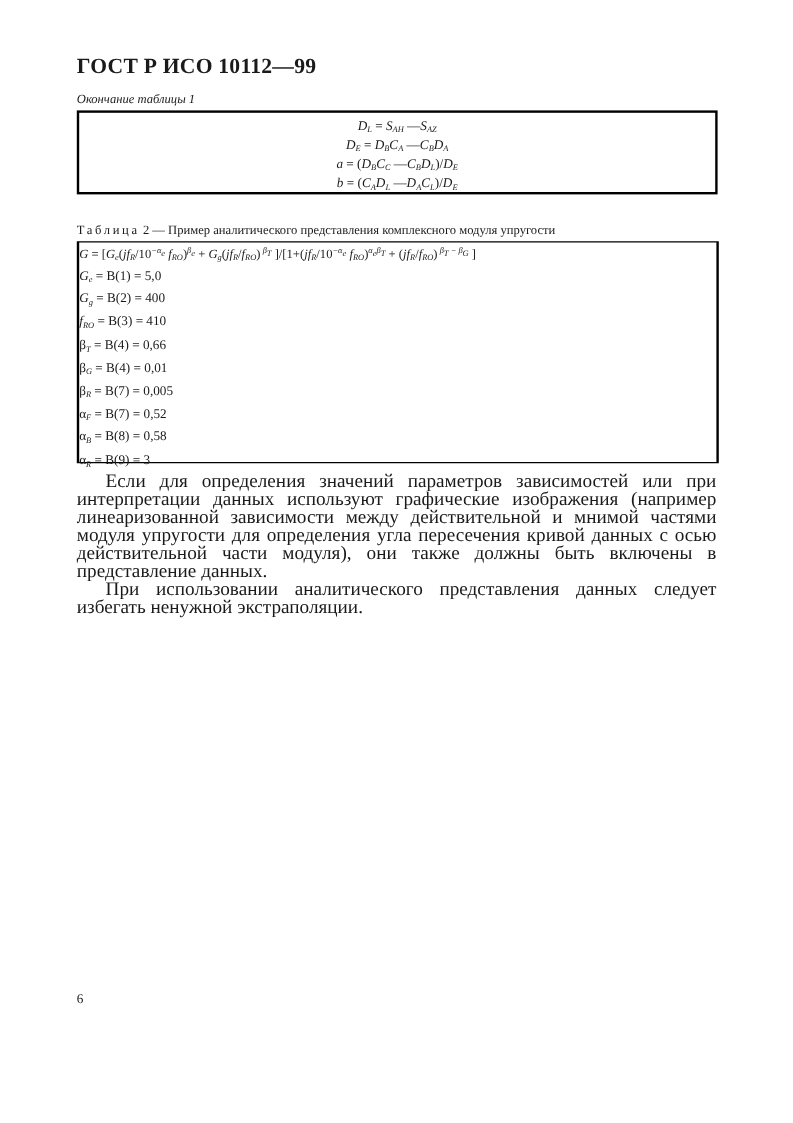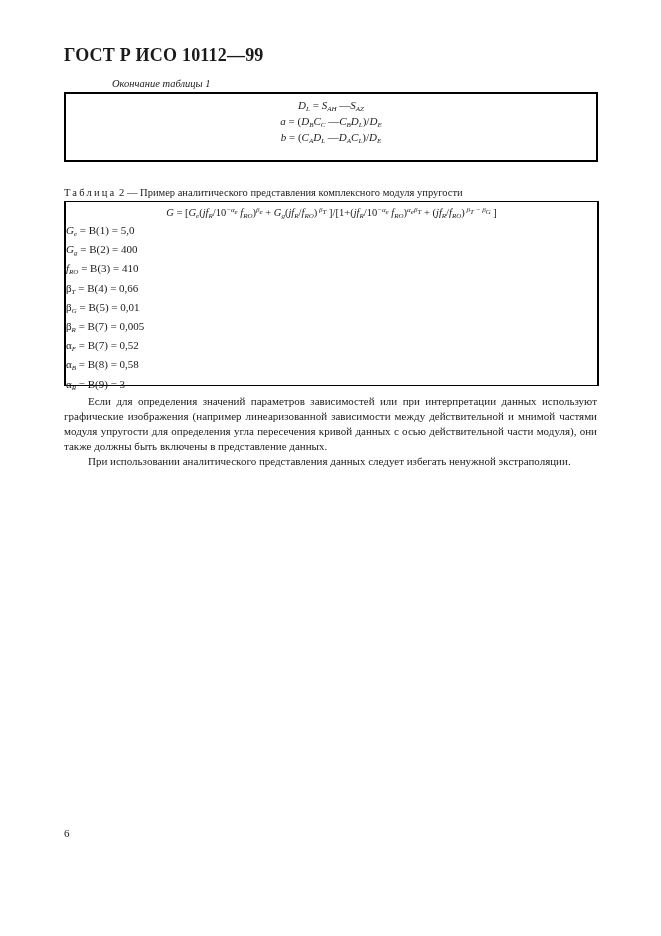--- a/index.html
+++ b/index.html
@@ -7,21 +7,21 @@
       width: 661px; height: 936px; position: relative; overflow: hidden;
       font-family: "Liberation Serif", "DejaVu Serif", serif;
       color: #1a1a1a;
     }
     .header-title {
       position: absolute; left: 64px; top: 45px;
       font-size: 18px; font-weight: bold; letter-spacing: 0.2px;
     }
     .caption-italic {
       position: absolute; left: 64px; top: 78px;
-      font-size: 10.5px; font-style: italic; margin-left: 48px;
+      font-size: 10.5px; font-style: italic;
     }
     .table1 {
       position: absolute; left: 64px; top: 92px; width: 530px; height: 66px;
       border: 2px solid #000; box-sizing: content-box;
     }
     .table1 .rows { padding-top: 3px; }
     .formula {
       text-align: center; font-size: 11px; line-height: 16px; font-style: italic;
       white-space: nowrap;
     }
@@ -32,65 +32,66 @@
       position: absolute; left: 64px; top: 187px;
       font-size: 10.5px; white-space: nowrap;
     }
     .table2-caption .spaced { letter-spacing: 2.2px; }
     .table2 {
       position: absolute; left: 64px; top: 201px; width: 531px; height: 183px;
       border-left: 2px solid #000; border-right: 2px solid #000;
       border-top: 1px solid #000; border-bottom: 1px solid #000;
     }
     .table2 .main-eq {
-      text-align: center; font-size: 10.5px; line-height: 16px; padding-top: 3px;
+      text-align: left; font-size: 10.5px; line-height: 16px; padding-top: 3px;
       font-style: italic; white-space: nowrap;
     }
     .table2 .param {
       text-align: left; font-size: 11px; line-height: 19.2px; white-space: nowrap;
     }
     .table2 .param .ital { font-style: italic; }
     .body-text {
       position: absolute; left: 64px; top: 394px; width: 533px;
-      font-size: 11px; line-height: 15px; text-align: justify;
+      font-size: 16px; line-height: 15px; text-align: justify;
     }
     .body-text p { margin: 0; text-indent: 24px; }
     .page-number {
       position: absolute; left: 64px; top: 827px; font-size: 11px;
     }
   </style>
 </head>
 <body>
 
 <div class="header-title">ГОСТ Р ИСО 10112—99</div>
 
 <div class="caption-italic">Окончание таблицы 1</div>
 
 <div class="table1">
   <div class="rows">
     <div class="formula">D<sub>L</sub> <span class="up">=</span> S<sub>AH</sub> <span class="up">—</span>S<sub>AZ</sub></div>
+    <div class="formula">D<sub>E</sub> <span class="up">=</span> D<sub>B</sub>C<sub>A</sub> <span class="up">—</span>C<sub>B</sub>D<sub>A</sub></div>
     <div class="formula">a <span class="up">= (</span>D<sub>B</sub>C<sub>C</sub> <span class="up">—</span>C<sub>B</sub>D<sub>L</sub><span class="up">)/</span>D<sub>E</sub></div>
     <div class="formula">b <span class="up">= (</span>C<sub>A</sub>D<sub>L</sub> <span class="up">—</span>D<sub>A</sub>C<sub>L</sub><span class="up">)/</span>D<sub>E</sub></div>
   </div>
 </div>
 
 <div class="table2-caption">
   <span class="spaced">Таблица</span>
   <span>2</span>
   <span>— Пример аналитического представления комплексного модуля упругости</span>
 </div>
 
 <div class="table2">
   <div class="main-eq">G <span style="font-style:normal">= [</span>G<sub>e</sub><span style="font-style:normal">(</span>jf<sub>R</sub><span style="font-style:normal">/10</span><sup>−α<sub>e</sub></sup> f<sub>RO</sub><span style="font-style:normal">)</span><sup>β<sub>e</sub></sup> <span style="font-style:normal">+</span> G<sub>g</sub><span style="font-style:normal">(</span>jf<sub>R</sub><span style="font-style:normal">/</span>f<sub>RO</sub><span style="font-style:normal">)</span><sup> β<sub>T</sub></sup> <span style="font-style:normal">]/[1+(</span>jf<sub>R</sub><span style="font-style:normal">/10</span><sup>−α<sub>e</sub></sup> f<sub>RO</sub><span style="font-style:normal">)</span><sup>α<sub>e</sub>β<sub>T</sub></sup> <span style="font-style:normal"> + (</span>jf<sub>R</sub><span style="font-style:normal">/</span>f<sub>RO</sub><span style="font-style:normal">)</span><sup> β<sub>T</sub> − β<sub>G</sub></sup> <span style="font-style:normal">]</span></div>
 
   <div class="param"><span class="ital">G</span><sub class="ital">e</sub> <span>= B(1) = 5,0</span></div>
   <div class="param"><span class="ital">G</span><sub class="ital">g</sub> <span>= B(2) = 400</span></div>
   <div class="param"><span class="ital">f</span><sub class="ital">RO</sub> <span>= B(3) = 410</span></div>
   <div class="param"><span>β</span><sub class="ital">T</sub> <span>= B(4) = 0,66</span></div>
-  <div class="param"><span>β</span><sub class="ital">G</sub> <span>= B(5) = 0,01</span></div>
+  <div class="param"><span>β</span><sub class="ital">G</sub> <span>= B(4) = 0,01</span></div>
   <div class="param"><span>β</span><sub class="ital">R</sub> <span>= B(7) = 0,005</span></div>
   <div class="param"><span>α</span><sub class="ital">F</sub> <span>= B(7) = 0,52</span></div>
   <div class="param"><span>α</span><sub class="ital">B</sub> <span>= B(8) = 0,58</span></div>
   <div class="param"><span>α</span><sub class="ital">R</sub> <span>= B(9) = 3</span></div>
 </div>
 
 <div class="body-text">
   <p>Если для определения значений параметров зависимостей или при интерпретации данных используют графические изображения (например линеаризованной зависимости между действительной и мнимой частями модуля упругости для определения угла пересечения кривой данных с осью действительной части модуля), они также должны быть включены в представление данных.</p>
   <p>При использовании аналитического представления данных следует избегать ненужной экстраполяции.</p>
 </div>

